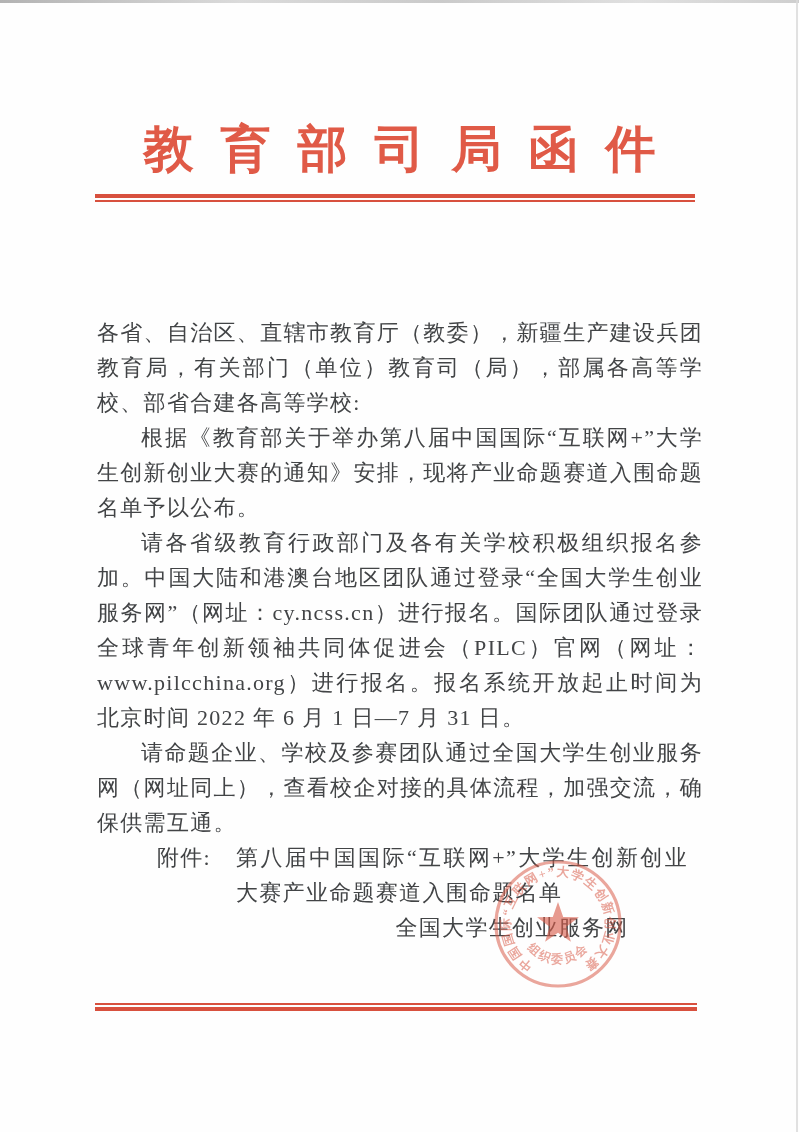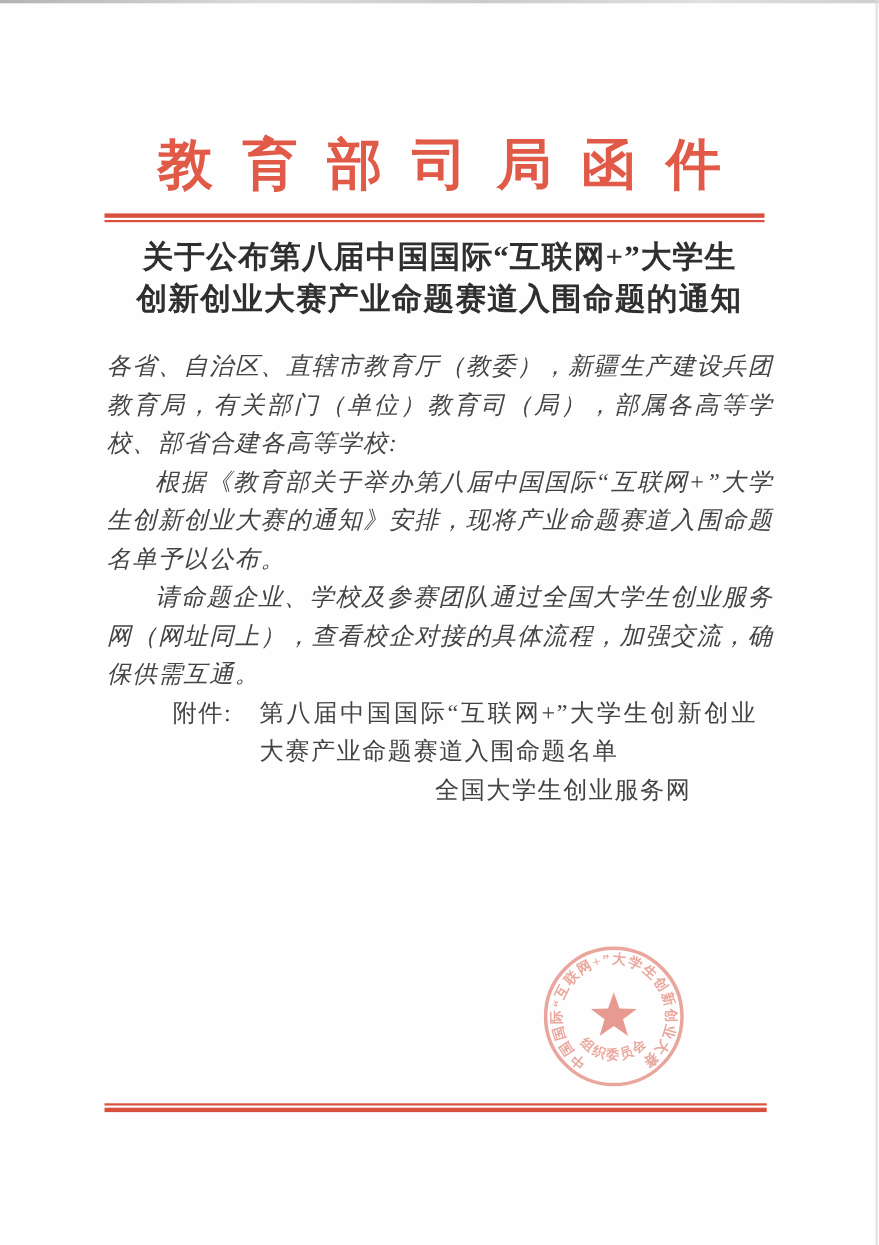--- a/index.html
+++ b/index.html
@@ -53,21 +53,21 @@
     font-size:28px;line-height:38px;font-weight:bold;
     color:var(--title-ink);
     letter-spacing:1px;
   }
   .body-flow{
     position:absolute;top:315px;left:97px;width:606px;
     font-size:22px;line-height:35px;
     letter-spacing:1.3px;
     text-align:justify;
   }
-  .body-flow p{margin:0;font-style:italic;}
+  .body-flow p{margin:0;}
   .para-indent{text-indent:2em;}
   .attachment{
     display:flex;
     margin-left:60px;
     gap:16px;
   }
   .att-label{flex:none;margin-right:9px;}
   .att-text{width:452px;}
   .signature{
     margin-left:215px;width:400px;
@@ -92,28 +92,25 @@
   <div class="scan-edge-right"></div>
 
   <div class="letterhead">教育部司局函件</div>
 
   <div class="rule rule-top">
     <div class="thick"></div>
     <div class="gap"></div>
     <div class="thin"></div>
   </div>
 
-  <h1 class="doc-title">
-    <span>关于公布第八届中国国际“互联网+”大学生</span><br>
-    <span>创新创业大赛产业命题赛道入围命题的通知</span>
-  </h1>
 
   <div class="body-flow">
     <p class="addressee">各省、自治区、直辖市教育厅（教委），新疆生产建设兵团教育局，有关部门（单位）教育司（局），部属各高等学校、部省合建各高等学校:</p>
     <p class="para-indent">根据《教育部关于举办第八届中国国际“互联网+”大学生创新创业大赛的通知》安排，现将产业命题赛道入围命题名单予以公布。</p>
+    <p class="para-indent">请各省级教育行政部门及各有关学校积极组织报名参加。中国大陆和港澳台地区团队通过登录“全国大学生创业服务网”（网址：cy.ncss.cn）进行报名。国际团队通过登录全球青年创新领袖共同体促进会（PILC）官网（网址：www.pilcchina.org）进行报名。报名系统开放起止时间为北京时间 2022 年 6 月 1 日—7 月 31 日。</p>
     <p class="para-indent">请命题企业、学校及参赛团队通过全国大学生创业服务网（网址同上），查看校企对接的具体流程，加强交流，确保供需互通。</p>
 
     <div class="attachment">
       <span class="att-label">附件:</span>
       <span class="att-text">第八届中国国际“互联网+”大学生创新创业大赛产业命题赛道入围命题名单</span>
     </div>
 
     <div class="signature">
       <div>全国大学生创业服务网</div>
     </div>

